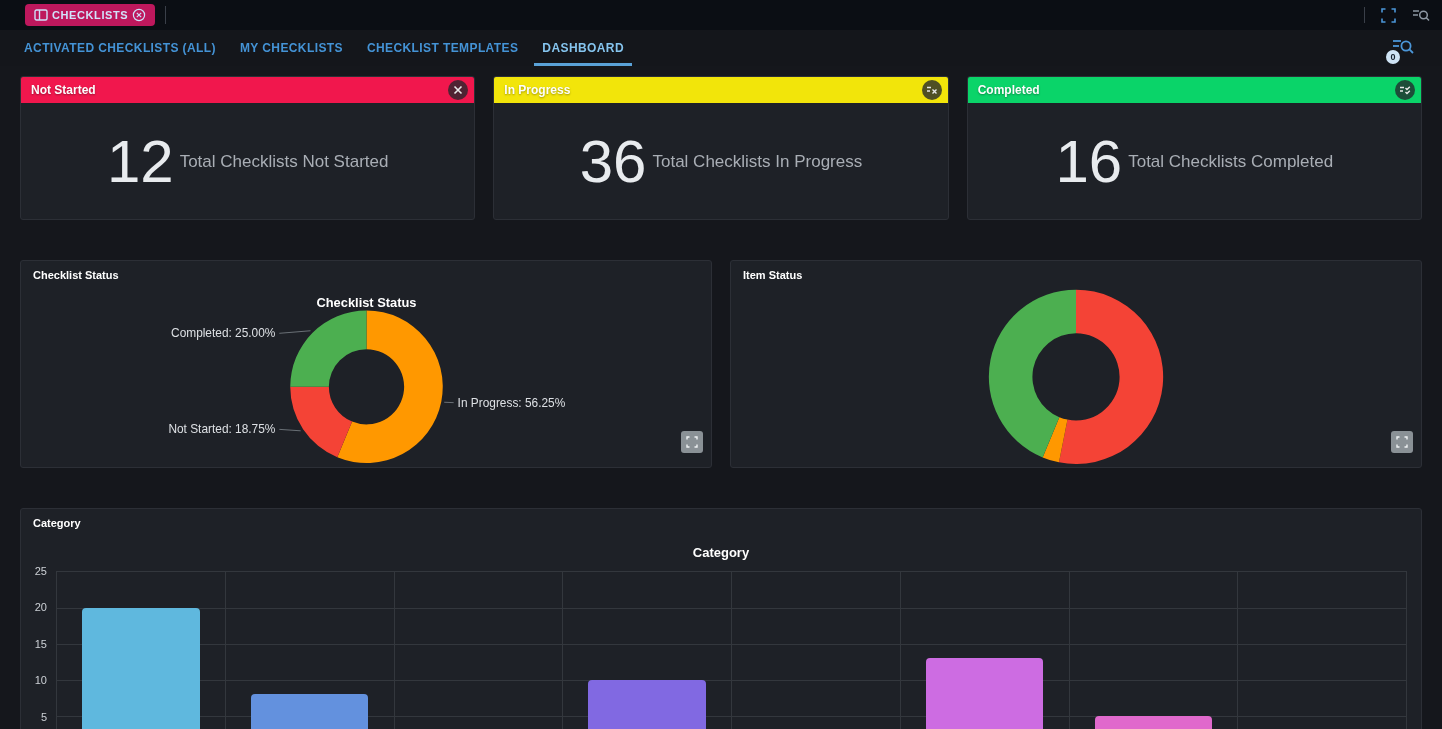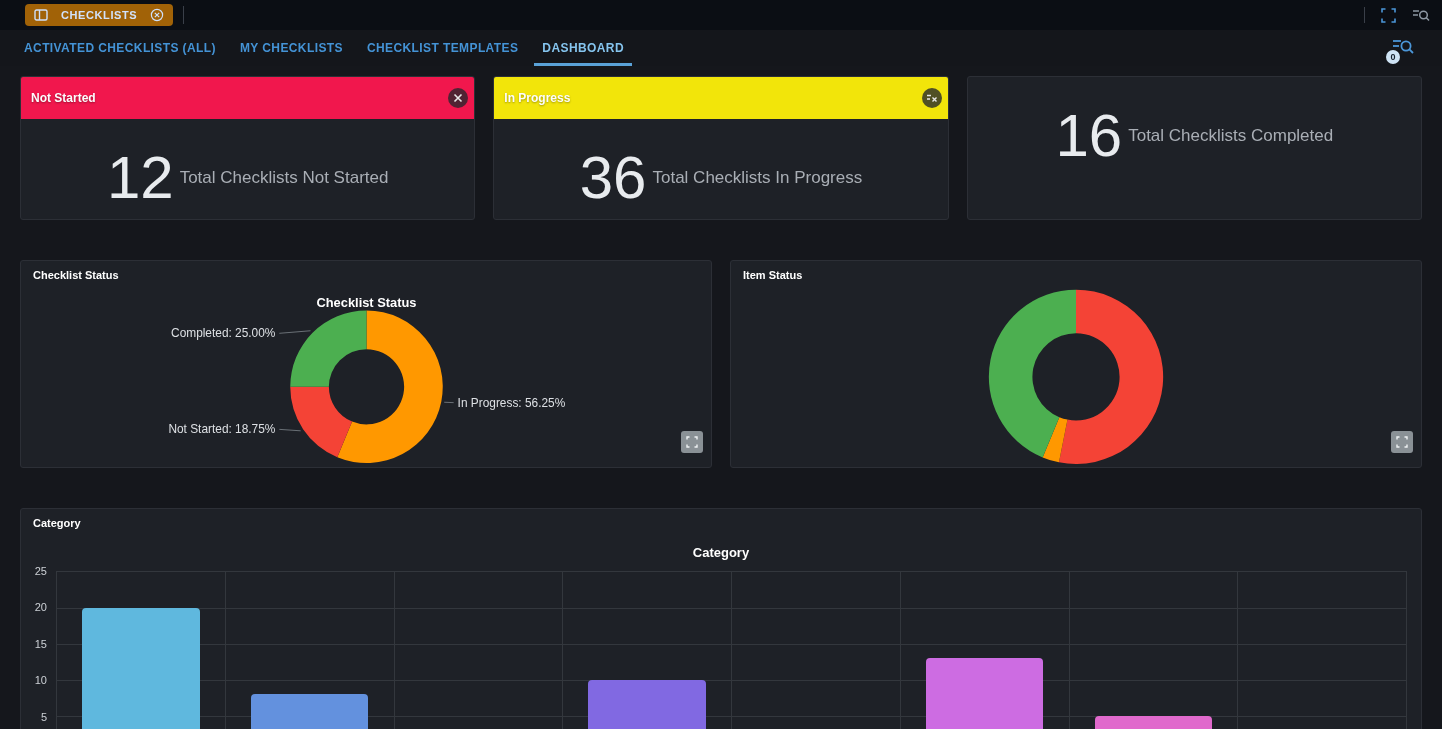--- a/index.html
+++ b/index.html
@@ -1,22 +1,22 @@
 <!DOCTYPE html>
 <html><head>
 <meta charset="utf-8">
 <style>
   * { margin:0; padding:0; box-sizing:border-box; }
   html,body { width:1442px; height:729px; overflow:hidden; background:#15171c;
               font-family:"Liberation Sans", sans-serif; }
 
   
   .topbar { height:30px; background:#0b0e14; display:flex; align-items:center; padding:0 12px 0 25px; }
-  .wintab { height:22px; background:#a16207; border-radius:4px; display:flex; align-items:center;
-            gap:13px; padding:0 9px; cursor:pointer; }
+  .wintab { height:22px; background:#be185d; border-radius:4px; display:flex; align-items:center;
+            gap:4px; padding:0 9px; cursor:pointer; }
   .wintab-label { color:#d2e2fb; font-size:11px; font-weight:bold; letter-spacing:.6px; }
   .win-sep { width:1px; height:18px; background:#3a3f49; margin-left:10px; }
   .topbar-right { margin-left:auto; display:flex; align-items:center; gap:16px; }
   .tb-vsep { width:1px; height:16px; background:#3a3f49; }
 
   
   .tabbar { height:36px; background:#14161b; display:flex; align-items:center; padding:0 16px; }
   .tab { height:36px; display:flex; align-items:center; padding:3px 8px 0; margin-right:8px;
          border-bottom:3px solid transparent; font-size:12px; font-weight:bold; letter-spacing:.4px;
          color:#4493d6; cursor:pointer; white-space:nowrap; }
@@ -26,21 +26,21 @@
            background:#cfe4f5; color:#15202c; font-size:9px; font-weight:bold;
            display:flex; align-items:center; justify-content:center; }
 
   
   .content { padding:10px 20px 0; }
   .row { display:flex; gap:18px; }
 
   
   .stat-card { flex:1; height:144px; background:#1e2127; border:1px solid #2c2f36; border-radius:3px;
                overflow:hidden; margin-bottom:18px; }
-  .stat-head { height:42px; display:flex; align-items:center; justify-content:space-between; padding:0 6px 0 10px; }
+  .stat-head { height:26px; display:flex; align-items:center; justify-content:space-between; padding:0 6px 0 10px; }
   .stat-head-label { font-size:12px; font-weight:bold; color:#fdfdfd; text-shadow:0 1px 2px rgba(0,0,0,.35); }
   .stat-action { width:20px; height:20px; border-radius:50%; background:rgba(35,38,44,.78);
                  display:flex; align-items:center; justify-content:center; cursor:pointer; border:none; }
   .stat-body { height:118px; display:flex; align-items:center; justify-content:center; gap:6px; }
   .stat-value { font-size:60px; font-weight:300; color:#e8ebee; line-height:1; }
   .stat-caption { font-size:17px; color:#a9aeb5; }
 
   
   .chart-card { position:relative; background:#1e2127; border:1px solid #2c2f36; border-radius:3px;margin-top:22px; }
   .card-head { position:absolute; top:8px; left:12px; font-size:11px; font-weight:bold; color:#fff; z-index:2; }
@@ -150,20 +150,30 @@
             </svg>
         </button>
       </div>
       <div class="stat-body">
         <div class="stat-value">36</div>
         <div class="stat-caption">Total Checklists In Progress</div>
       </div>
     </div>
 
     <div class="stat-card">
+      <div class="stat-head" style="background:#0ad469">
+        <span class="stat-head-label">Completed</span>
+        <button class="stat-action">
+          <svg width="12" height="10" viewBox="0 0 12 10" stroke="#e8e8e8" stroke-width="1.4" fill="none">
+              <line x1="1" y1="2.5" x2="5" y2="2.5"></line>
+              <line x1="1" y1="6" x2="4" y2="6"></line>
+              <path d="M6.5 3 L8 4.5 L10.8 1.8 M6.5 7 L8 8.5 L10.8 5.8"></path>
+            </svg>
+        </button>
+      </div>
       <div class="stat-body">
         <div class="stat-value">16</div>
         <div class="stat-caption">Total Checklists Completed</div>
       </div>
     </div>
   </div>
 
   <div class="row">
     <div class="chart-card donut-card">
       <div class="card-head">Checklist Status</div>

